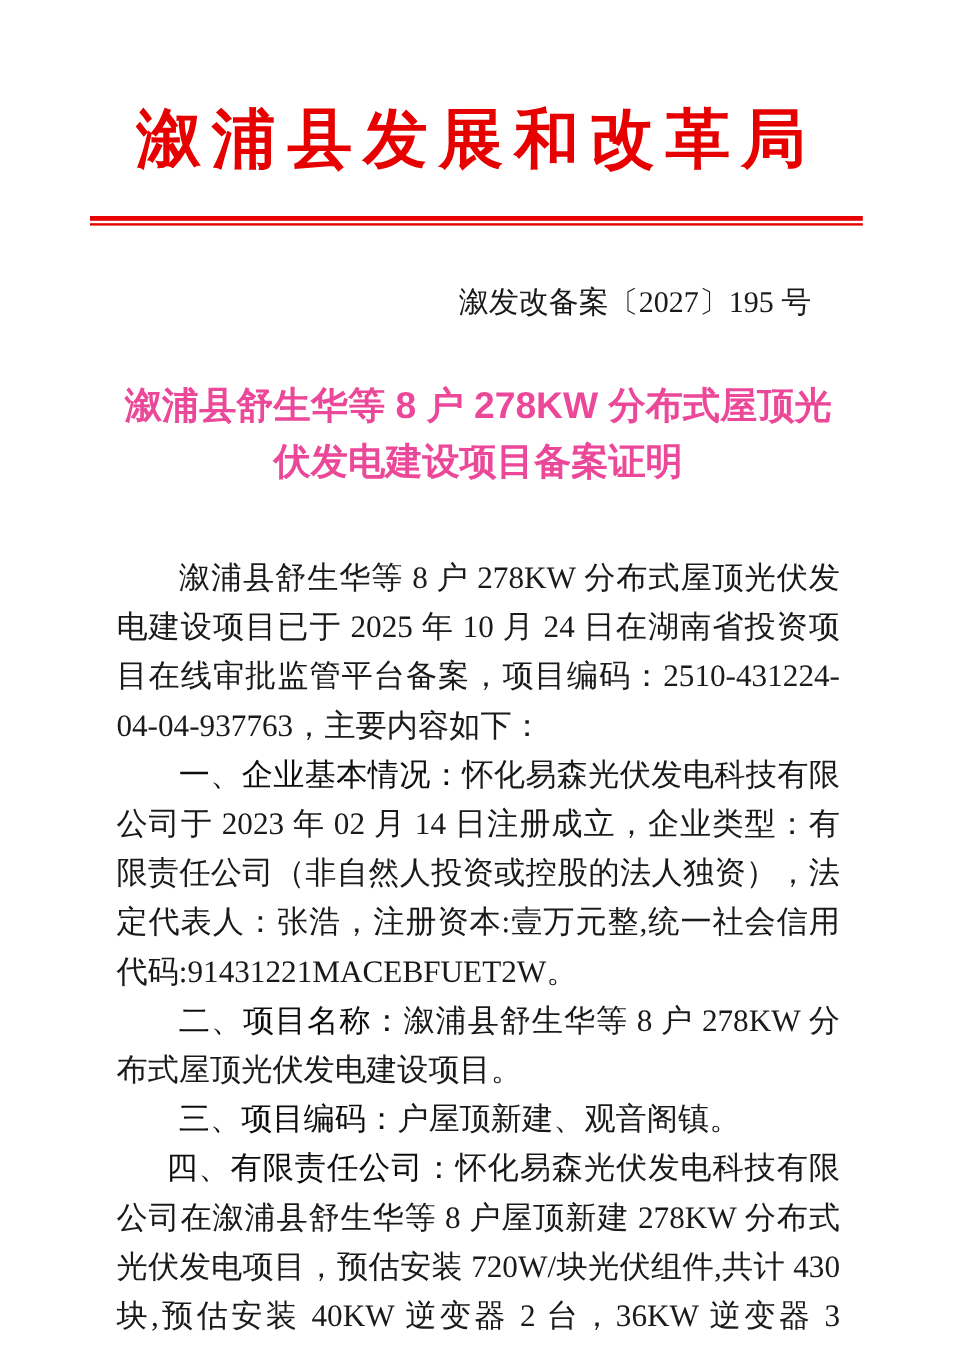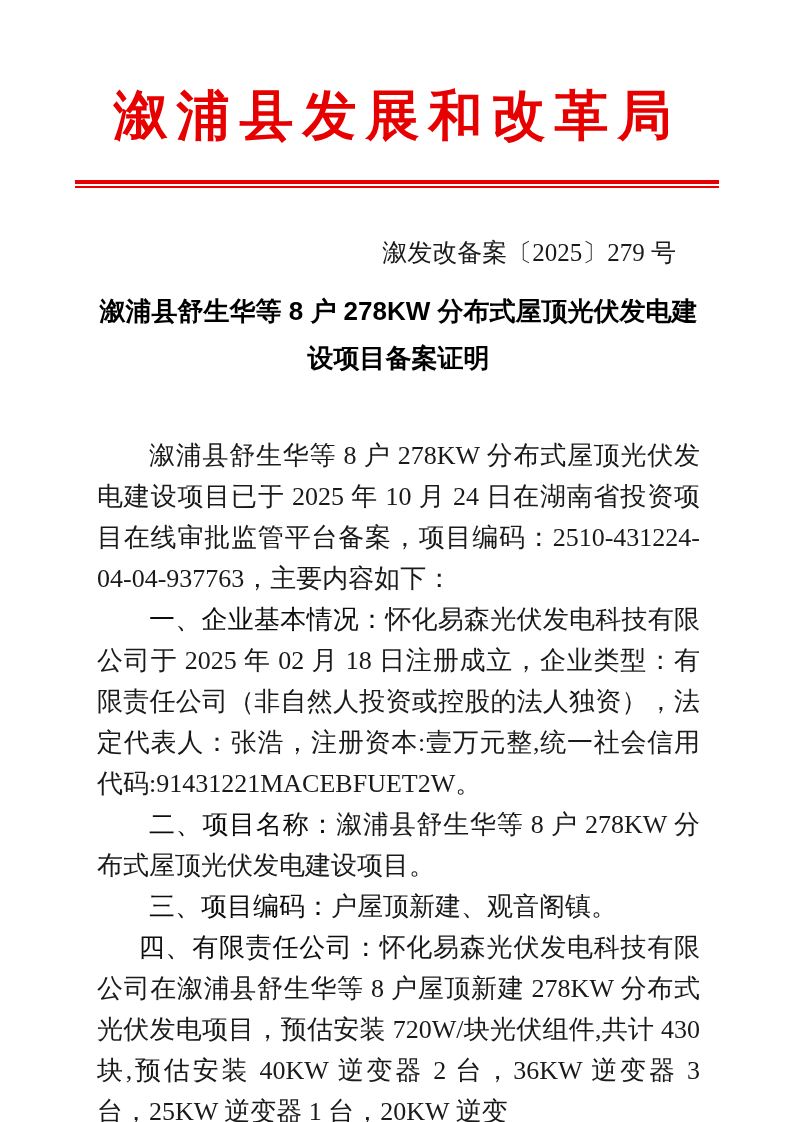--- a/index.html
+++ b/index.html
@@ -49,28 +49,28 @@
   .doc-number {
     margin-top: 50px;
     padding-right: 24px;
     text-align: right;
     font-size: 25px;
     line-height: 30px;
     color: #1a1a1a;
   }
   
   .doc-title {
-    margin: 20px auto 0 auto;
+    margin: 46px auto 0 auto;
     max-width: 612px;
     text-align: center;
     font-family: "Liberation Sans", "DejaVu Sans", sans-serif;
     font-weight: bold;
-    font-size: 26px;
+    font-size: 31px;
     line-height: 47px;
-    color: #000000;
+    color: #ec4899;
   }
   
   .doc-body {
     margin-top: 53px;
     font-size: 26px;
     line-height: 41px;
     text-align: justify;
     color: #1a1a1a;
   }
   .doc-body p {
@@ -92,30 +92,30 @@
 <div class="page" style="--accent-red: #e60000;">
 
   <header>
     <h1 class="agency-title">溆浦县发展和改革局</h1>
     <div class="header-divider">
       <div class="rule-thick"></div>
       <div class="rule-thin"></div>
     </div>
   </header>
 
-  <div class="doc-number">溆发改备案〔2025〕279 号</div>
+  <div class="doc-number">溆发改备案〔2027〕195 号</div>
 
   <h2 class="doc-title">溆浦县舒生华等 8 户 278KW 分布式屋顶光伏发电建设项目备案证明</h2>
 
   <div class="doc-body">
 
     <p>溆浦县舒生华等 8 户 278KW 分布式屋顶光伏发电建设项目已于 2025 年 10 月 24 日在湖南省投资项目在线审批监管平台备案，项目编码：2510-431224-04-04-937763，主要内容如下：</p>
 
     <p>
-      <span class="section-lead">一、企业基本情况：</span><span>怀化易森光伏发电科技有限公司于 2025 年 02 月 18 日注册成立，企业类型：有限责任公司（非自然人投资或控股的法人独资），法定代表人：张浩，注册资本:壹万元整,统一社会信用代码:91431221MACEBFUET2W。</span>
+      <span class="section-lead">一、企业基本情况：</span><span>怀化易森光伏发电科技有限公司于 2023 年 02 月 14 日注册成立，企业类型：有限责任公司（非自然人投资或控股的法人独资），法定代表人：张浩，注册资本:壹万元整,统一社会信用代码:91431221MACEBFUET2W。</span>
     </p>
 
     <p>
       <span class="section-lead">二、项目名称：</span><span>溆浦县舒生华等 8 户 278KW 分布式屋顶光伏发电建设项目。</span>
     </p>
 
     <p>
       <span class="section-lead">三、项目编码：</span><span>户屋顶新建、观音阁镇。</span>
     </p>
 

